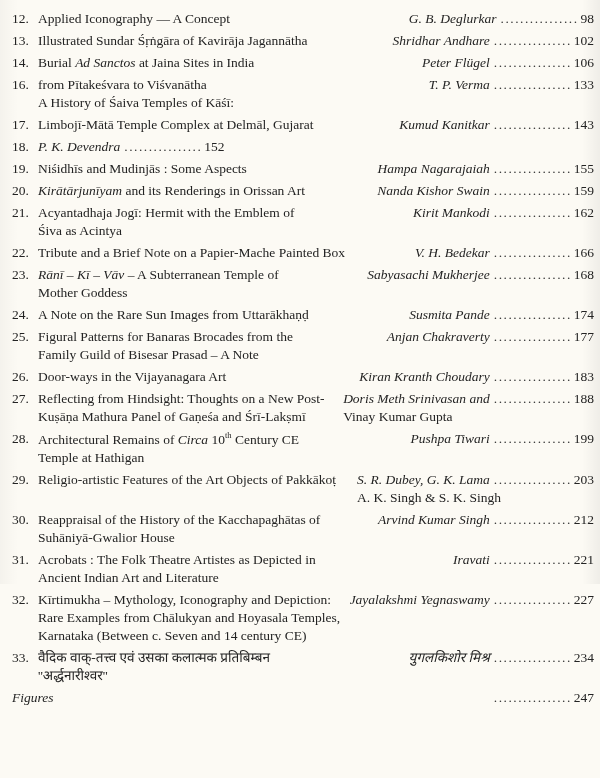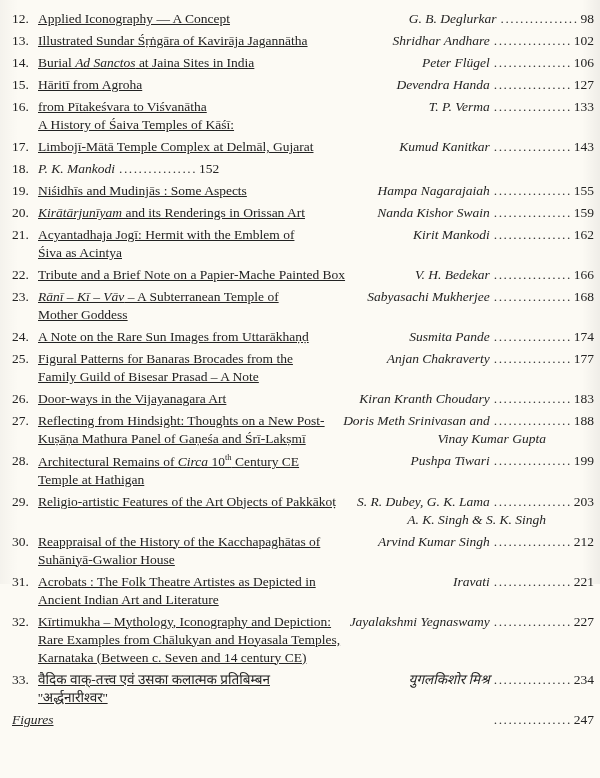--- a/index.html
+++ b/index.html
@@ -15,37 +15,37 @@
     padding:10px 6px 6px 12px;
     background:
       linear-gradient(90deg, rgba(0,0,0,0.03) 0%, rgba(0,0,0,0) 3%, rgba(0,0,0,0) 97%, rgba(0,0,0,0.05) 100%),
       #fcfaf4;
   }
   .row{display:flex;align-items:flex-start;margin-bottom:4px;}
   .num{
     flex:none;width:26px;
     font-size:13.5px;line-height:18px;
   }
-  .titles{flex:1 1 auto;min-width:0;padding-right:4px;text-decoration:underline;}
+  .titles{flex:1 1 auto;min-width:0;padding-right:4px;}
   .tline{
     font-size:13.5px;line-height:18px;white-space:nowrap;
   }
   .right{flex:none;text-align:right;}
   .rline{font-size:13.5px;line-height:18px;white-space:nowrap;}
   .author{font-style:italic;}
   .it{font-style:italic;}
   .sup{vertical-align:super;font-size:8.5px;line-height:10px;}
   .dots{
     letter-spacing:1.5px;margin-left:4px;margin-right:2px;
     color:#3a3a3a;
   }
   .pgnum{font-size:13.5px;}
   .rline2{
     font-size:13.5px;line-height:18px;white-space:nowrap;
-    font-style:italic;text-align:right;padding-right:48px;
+    text-align:left;padding-right:48px;
   }
 </style>
 </head>
 <body>
 
 <div class="page">
   <div>
       <div class="row">
         <span class="num">12.</span>
         <div class="titles">
@@ -67,29 +67,20 @@
       <div class="row">
         <span class="num">14.</span>
         <div class="titles">
           <div class="tline"><span>Burial </span><span class="it">Ad Sanctos</span><span> at Jaina Sites in India</span></div>
         </div>
         <div class="right">
           <div class="rline"><span class="author">Peter Flügel</span><span class="dots">................</span><span class="pgnum">106</span></div>
         </div>
       </div>
       <div class="row">
-        <span class="num">15.</span>
-        <div class="titles">
-          <div class="tline"><span>Hāritī from Agroha</span></div>
-        </div>
-        <div class="right">
-          <div class="rline"><span class="author">Devendra Handa</span><span class="dots">................</span><span class="pgnum">127</span></div>
-        </div>
-      </div>
-      <div class="row">
         <span class="num">16.</span>
         <div class="titles">
           <div class="tline"><span>from Pītakeśvara to Viśvanātha</span></div>
           <div class="tline"><span>A History of Śaiva Temples of Kāśī:</span></div>
         </div>
         <div class="right">
           <div class="rline"><span class="author">T. P. Verma</span><span class="dots">................</span><span class="pgnum">133</span></div>
         </div>
       </div>
       <div class="row">
@@ -97,21 +88,21 @@
         <div class="titles">
           <div class="tline"><span>Limbojī-Mātā Temple Complex at Delmāl, Gujarat</span></div>
         </div>
         <div class="right">
           <div class="rline"><span class="author">Kumud Kanitkar</span><span class="dots">................</span><span class="pgnum">143</span></div>
         </div>
       </div>
       <div class="row">
         <span class="num">18.</span>
         <div class="right">
-          <div class="rline"><span class="author">P. K. Mankodi</span><span class="dots">................</span><span class="pgnum">152</span></div>
+          <div class="rline"><span class="author">P. K. Devendra</span><span class="dots">................</span><span class="pgnum">152</span></div>
         </div>
       </div>
       <div class="row">
         <span class="num">19.</span>
         <div class="titles">
           <div class="tline"><span>Niśidhīs and Mudinjās : Some Aspects</span></div>
         </div>
         <div class="right">
           <div class="rline"><span class="author">Hampa Nagarajaiah</span><span class="dots">................</span><span class="pgnum">155</span></div>
         </div>

